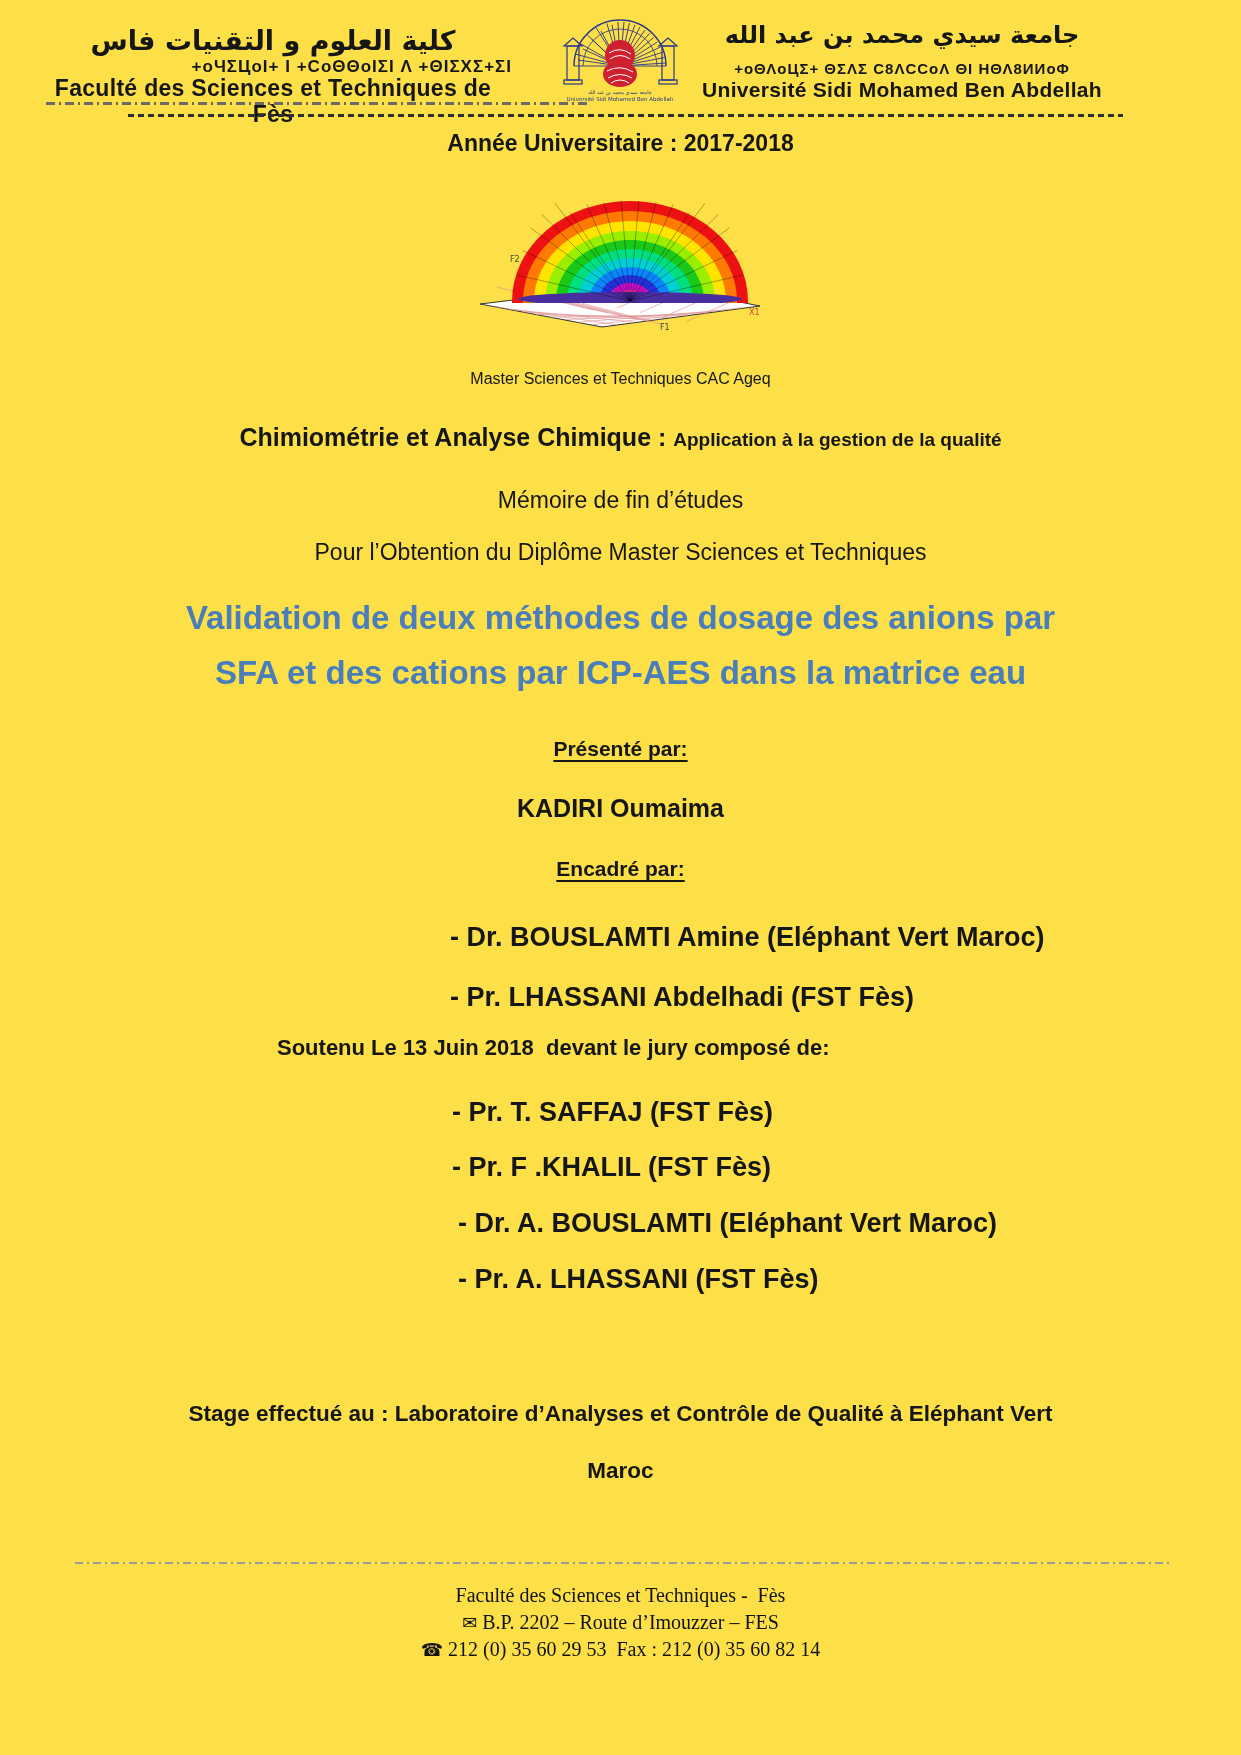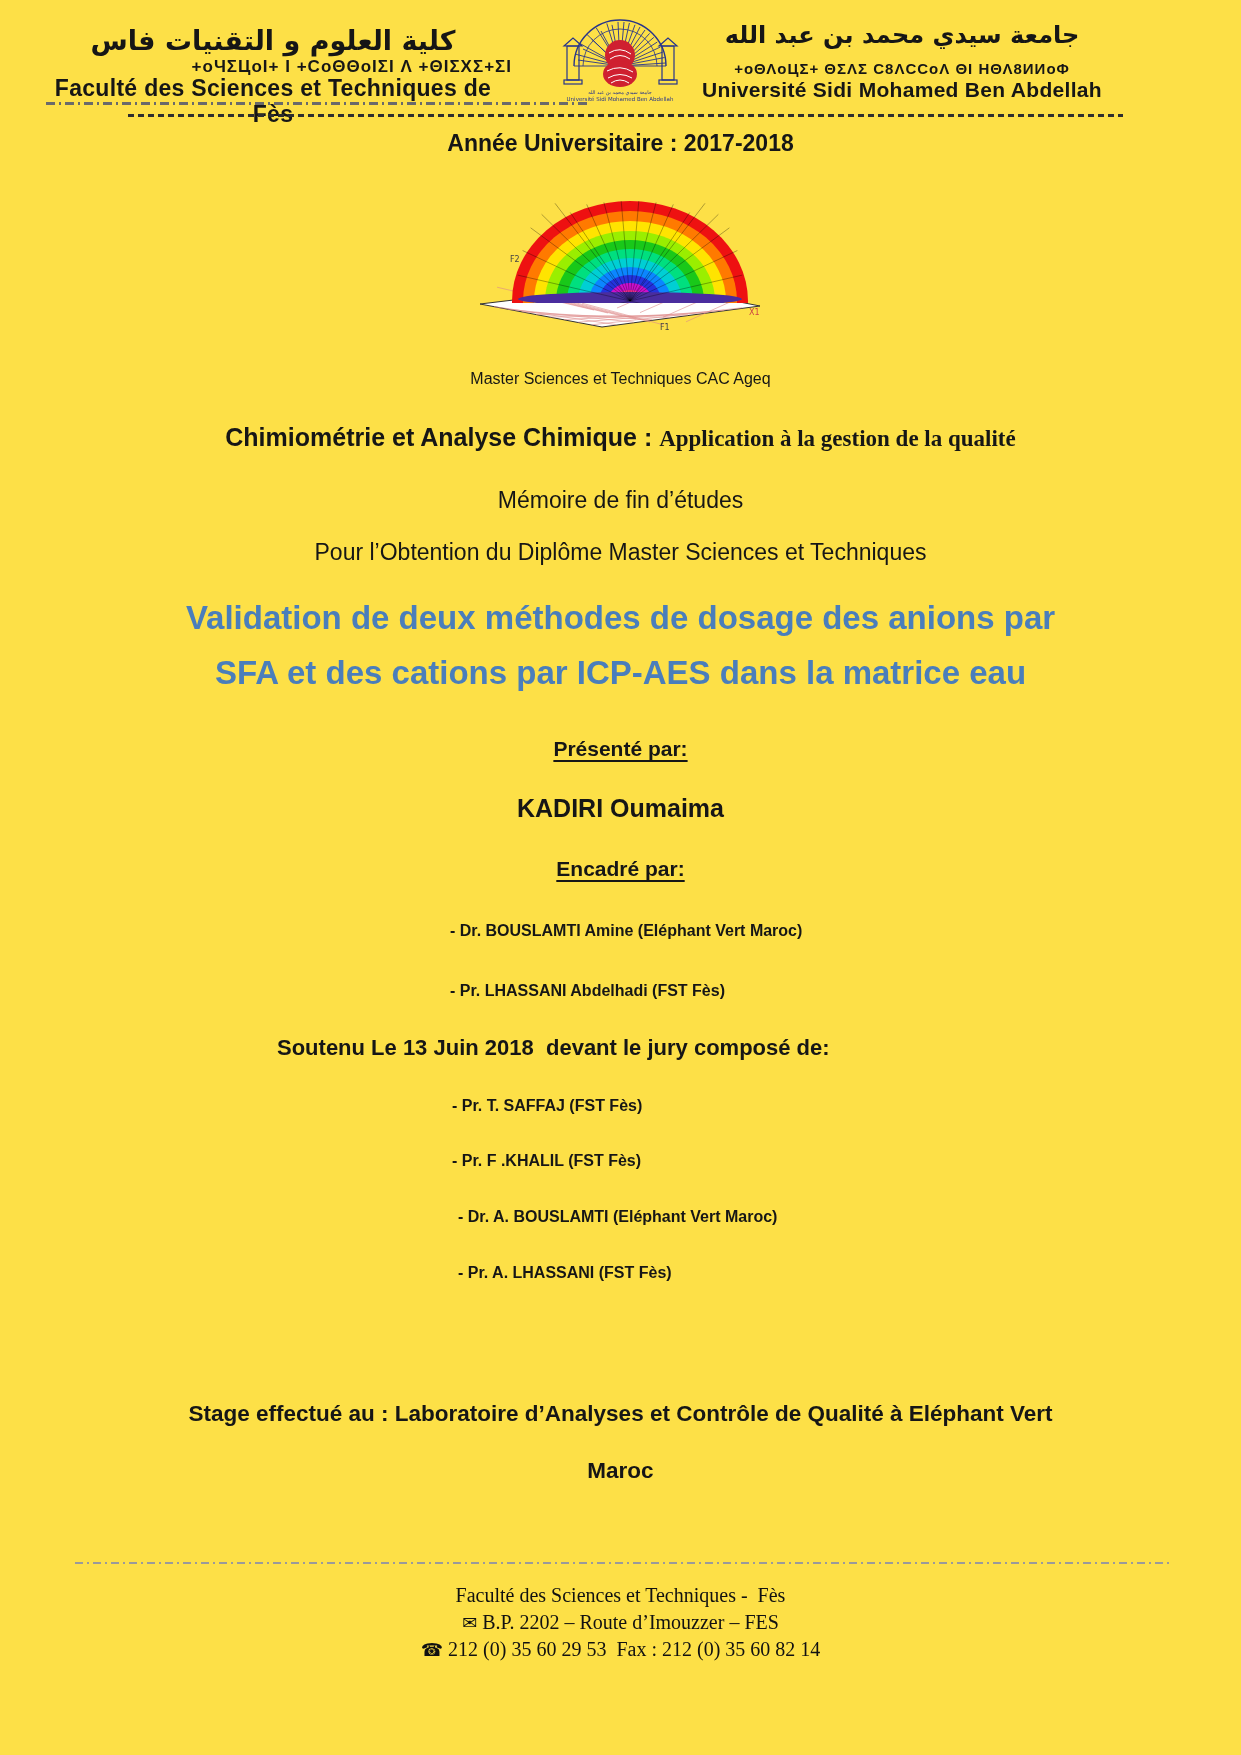--- a/index.html
+++ b/index.html
@@ -52,32 +52,32 @@
   .bottom-sep{left:75px;top:1562px;width:1095px;height:2px;
     background:repeating-linear-gradient(90deg,
       #9a9a9a 0 8px, transparent 8px 12px,
       #9a9a9a 12px 14px, transparent 14px 18px);}
 
   
   .annee{top:130px;font-weight:bold;font-size:23px;}
   .master{top:370px;font-weight:normal;font-size:16px;}
   .chimio{top:423px;}
   .chimio .big{font-weight:bold;font-size:25px;}
-  .chimio .small{font-weight:bold;font-size:23px;font-family:Liberation Serif, serif;}
+  .chimio .small{font-weight:bold;font-size:19px;}
   .memoire{top:487px;font-size:23px;}
   .obtention{top:539px;font-size:23px;}
 
   .maintitle{top:590px;font-weight:bold;font-size:33px;line-height:55px;}
 
   .presente{top:737px;font-weight:bold;font-size:21px;}
   .presente span,.encadre span{text-decoration:underline;text-underline-offset:4px;}
   .author{top:794px;font-weight:bold;font-size:25px;}
   .encadre{top:857px;font-weight:bold;font-size:21px;}
 
-  .listitem{font-weight:bold;font-size:16px;}
+  .listitem{font-weight:bold;font-size:27px;}
   .sup1{left:450px;top:922px;}
   .sup2{left:450px;top:982px;}
   .soutenu{left:277px;top:1035px;font-weight:bold;font-size:22px;}
   .jury1{left:452px;top:1097px;}
   .jury2{left:452px;top:1152px;}
   .jury3{left:458px;top:1208px;}
   .jury4{left:458px;top:1264px;}
 
   .stage1{top:1401px;font-weight:bold;font-size:22.5px;}
   .stage2{top:1458px;font-weight:bold;font-size:22.5px;}

